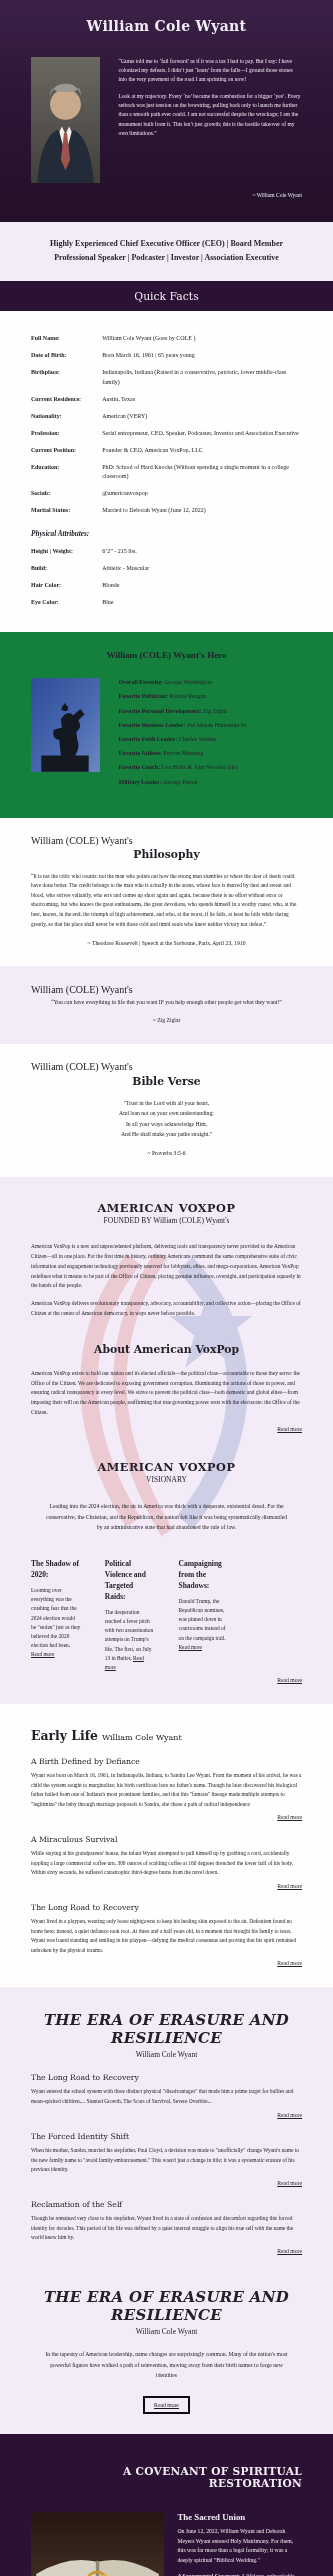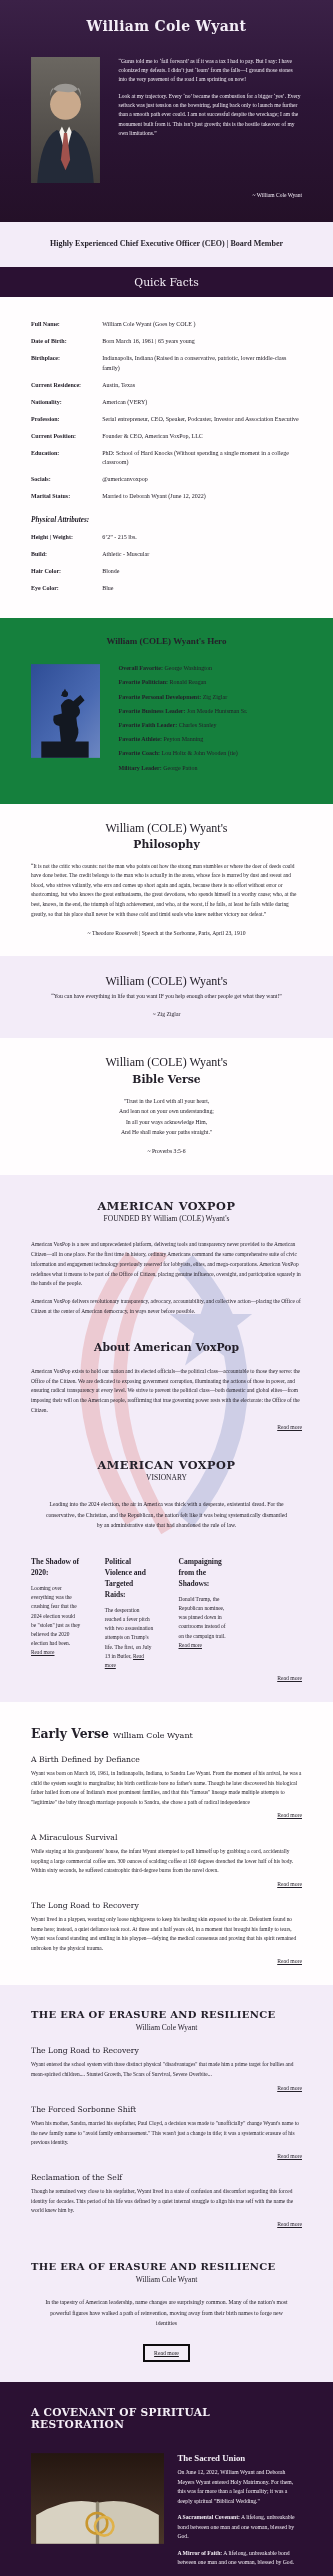--- a/index.html
+++ b/index.html
@@ -32,21 +32,21 @@
   .rm-row { display:flex; gap:18.5px; }
   .statue { width:69px; height:94px; flex:0 0 auto; }
   .rm-list { flex:1; font-size:6px; }
   .rm-item { margin-bottom:5.2px; line-height:1.5; }
   .rm-item b { font-weight:700; }
 
   
   .c-section { padding:17.5px 31px 20.6px; }
   .c-white { background:#fffdfe; }
   .c-lav { background:#f3ecf8; }
-  .eyebrow { text-align:center; font-size:12px; margin-bottom:2.1px; }
+  .eyebrow { font-size:10px; margin-bottom:2.1px; }
   .c-title { text-align:center; font-size:10.8px; font-weight:700; font-family:"DejaVu Serif", serif; margin-bottom:10.3px; }
   .c-body { font-size:5.4px; line-height:1.78; }
   .c-attrib { text-align:center; font-size:5.7px; margin-top:10.3px; }
   .center-quote { text-align:center; font-size:5.7px; line-height:1.8; }
   .verse-line { text-align:center; font-size:5.7px; line-height:1.85; }
 
   
   .voxpop { background:#f3ecf8; position:relative; overflow:hidden; padding:24px 31px 20.6px; }
   .voxpop-inner { position:relative; z-index:2; }
   .watermark { position:absolute; left:50%; top:77px; transform:translateX(-50%); z-index:1; opacity:.5; }
@@ -61,28 +61,28 @@
   .vis-grid { display:grid; grid-template-columns:1fr 1fr 1fr 1fr; column-gap:24px; row-gap:19.6px; margin-top:27px; }
   .vis-card h3 { font-size:7.5px; line-height:1.45; font-weight:700; margin-bottom:5.2px; }
   .vis-card p { font-size:5.4px; line-height:1.7; }
 
   
   .bio { padding:24px 31px 20.6px; }
   .bio-h2 { font-size:12.4px; font-weight:700; font-family:"DejaVu Serif", serif; }
   .bio-h2 .bio-sub { font-size:8px; font-weight:400; margin-left:4.1px; }
   .article h3 { font-size:7.7px; font-weight:400; font-family:"DejaVu Serif", serif; margin:14.4px 0 5.2px; }
   .article p { font-size:5.4px; line-height:1.75; }
-  .era-head { font-size:10px; font-weight:700; font-family:"DejaVu Serif", serif; letter-spacing:0.3px; }
+  .era-head { text-align:center; font-size:15px; font-weight:700; font-family:"DejaVu Serif", serif; letter-spacing:0.3px;font-style:italic; }
   .era-sub { text-align:center; font-size:7.5px; margin-top:3.1px; }
   .era2-intro { text-align:center; font-size:5.7px; line-height:1.85; width:252px; margin:13.4px auto 0; }
   .era2-btn { display:block; margin:15.5px auto 0; background:#f2ecf6; border:2.6px solid #0d0b0e; padding:3.6px 9.3px; font-family:"Liberation Serif", serif; font-size:5.7px; text-decoration:underline; color:#18151b; cursor:pointer; }
 
   
   .covenant { background:#2b1133; color:#f4eef6; padding:24px 31px 27px; }
-  .covenant h2 { text-align:left; font-size:10.6px; letter-spacing:0.3px; font-family:"DejaVu Serif", serif; font-weight:700; margin-bottom:23px; }
+  .covenant h2 { text-align:right; font-size:10.6px; letter-spacing:0.3px; font-family:"DejaVu Serif", serif; font-weight:700; margin-bottom:23px;margin-top:7px; }
   .cov-row { display:flex; gap:13.4px; }
   .bible-img { width:133px; height:91px; flex:0 0 auto; }
   .cov-right h3 { font-size:8.8px; font-weight:700; margin-bottom:5.2px; }
   .cov-right p { font-size:5.7px; line-height:1.65; margin-bottom:7.2px; }
 </style>
 </head>
 <body>
 
 <div class="page">
 
@@ -108,20 +108,21 @@
       <p>“Gurus told me to ‘fail forward’ as if it was a tax I had to pay. But I say: I have colonized my defeats. I didn’t just ‘learn’ from the falls—I ground those stones into the very pavement of the road I am sprinting on now!</p>
           <p>Look at my trajectory. Every ‘no’ became the combustion for a bigger ‘yes’. Every setback was just tension on the bowstring, pulling back only to launch me further than a smooth path ever could. I am not successful despite the wreckage; I am the monument built from it. This isn’t just growth; this is the hostile takeover of my own limitations.”</p>
         </div>
     </div>
     <div class="hero-attrib">~ William Cole Wyant</div>
   </section>
 
   <section class="tagline">
 
   <div>Highly Experienced Chief Executive Officer (CEO) | Board Member</div>
+      <div>Professional Speaker | Podcaster | Investor | Association Executive</div>
     </section>
 
   <div class="qf-bar">Quick Facts</div>
   <section class="facts">
     <div>
 
         <div class="fact-row">
           <div class="fact-label">Full Name:</div>
           <div class="fact-value">William Cole Wyant (Goes by COLE )</div>
         </div>
@@ -332,21 +333,21 @@
           <div class="vis-card">
             <h3>Campaigning from the Shadows:</h3>
             <p><span>Donald Trump, the Republican nominee, was pinned down in courtrooms instead of on the campaign trail. </span><a class="inline-link">Read more</a></p>
           </div>
         </div>
       <span class="readmore-right"><a>Read more</a></span>
     </div>
   </section>
 
   <section class="bio c-white">
-    <h2 class="bio-h2"><span>Early Verse</span><span class="bio-sub">William Cole Wyant</span></h2>
+    <h2 class="bio-h2"><span>Early Life</span><span class="bio-sub">William Cole Wyant</span></h2>
     <div>
 
         <div class="article">
           <h3>A Birth Defined by Defiance</h3>
           <p>Wyant was born on March 16, 1961, in Indianapolis, Indiana, to Sandra Lee Wyant. From the moment of his arrival, he was a child the system sought to marginalize; his birth certificate bore no father's name. Though he later discovered his biological father hailed from one of Indiana's most prominent families, and that this "famous" lineage made multiple attempts to "legitimize" the baby through marriage proposals to Sandra, she chose a path of radical independence</p>
           <span class="readmore-right"><a>Read more</a></span>
         </div>
 
         <div class="article">
           <h3>A Miraculous Survival</h3>
@@ -367,21 +368,21 @@
     <div class="era-sub">William Cole Wyant</div>
     <div>
 
         <div class="article">
           <h3>The Long Road to Recovery</h3>
           <p>Wyant entered the school system with three distinct physical "disadvantages" that made him a prime target for bullies and mean-spirited children.... Stunted Growth, The Scars of Survival, Severe Overbite...</p>
           <span class="readmore-right"><a>Read more</a></span>
         </div>
 
         <div class="article">
-          <h3>The Forced Sorbonne Shift</h3>
+          <h3>The Forced Identity Shift</h3>
           <p>When his mother, Sandra, married his stepfather, Paul Cloyd, a decision was made to "unofficially" change Wyant's name to the new family name to "avoid family embarrassment." This wasn't just a change in title; it was a systematic erasure of his previous identity.</p>
           <span class="readmore-right"><a>Read more</a></span>
         </div>
 
         <div class="article">
           <h3>Reclamation of the Self</h3>
           <p>Though he remained very close to his stepfather, Wyant lived in a state of confusion and discomfort regarding this forced identity for decades. This period of his life was defined by a quiet internal struggle to align his true self with the name the world knew him by.</p>
           <span class="readmore-right"><a>Read more</a></span>
         </div>
       </div>

